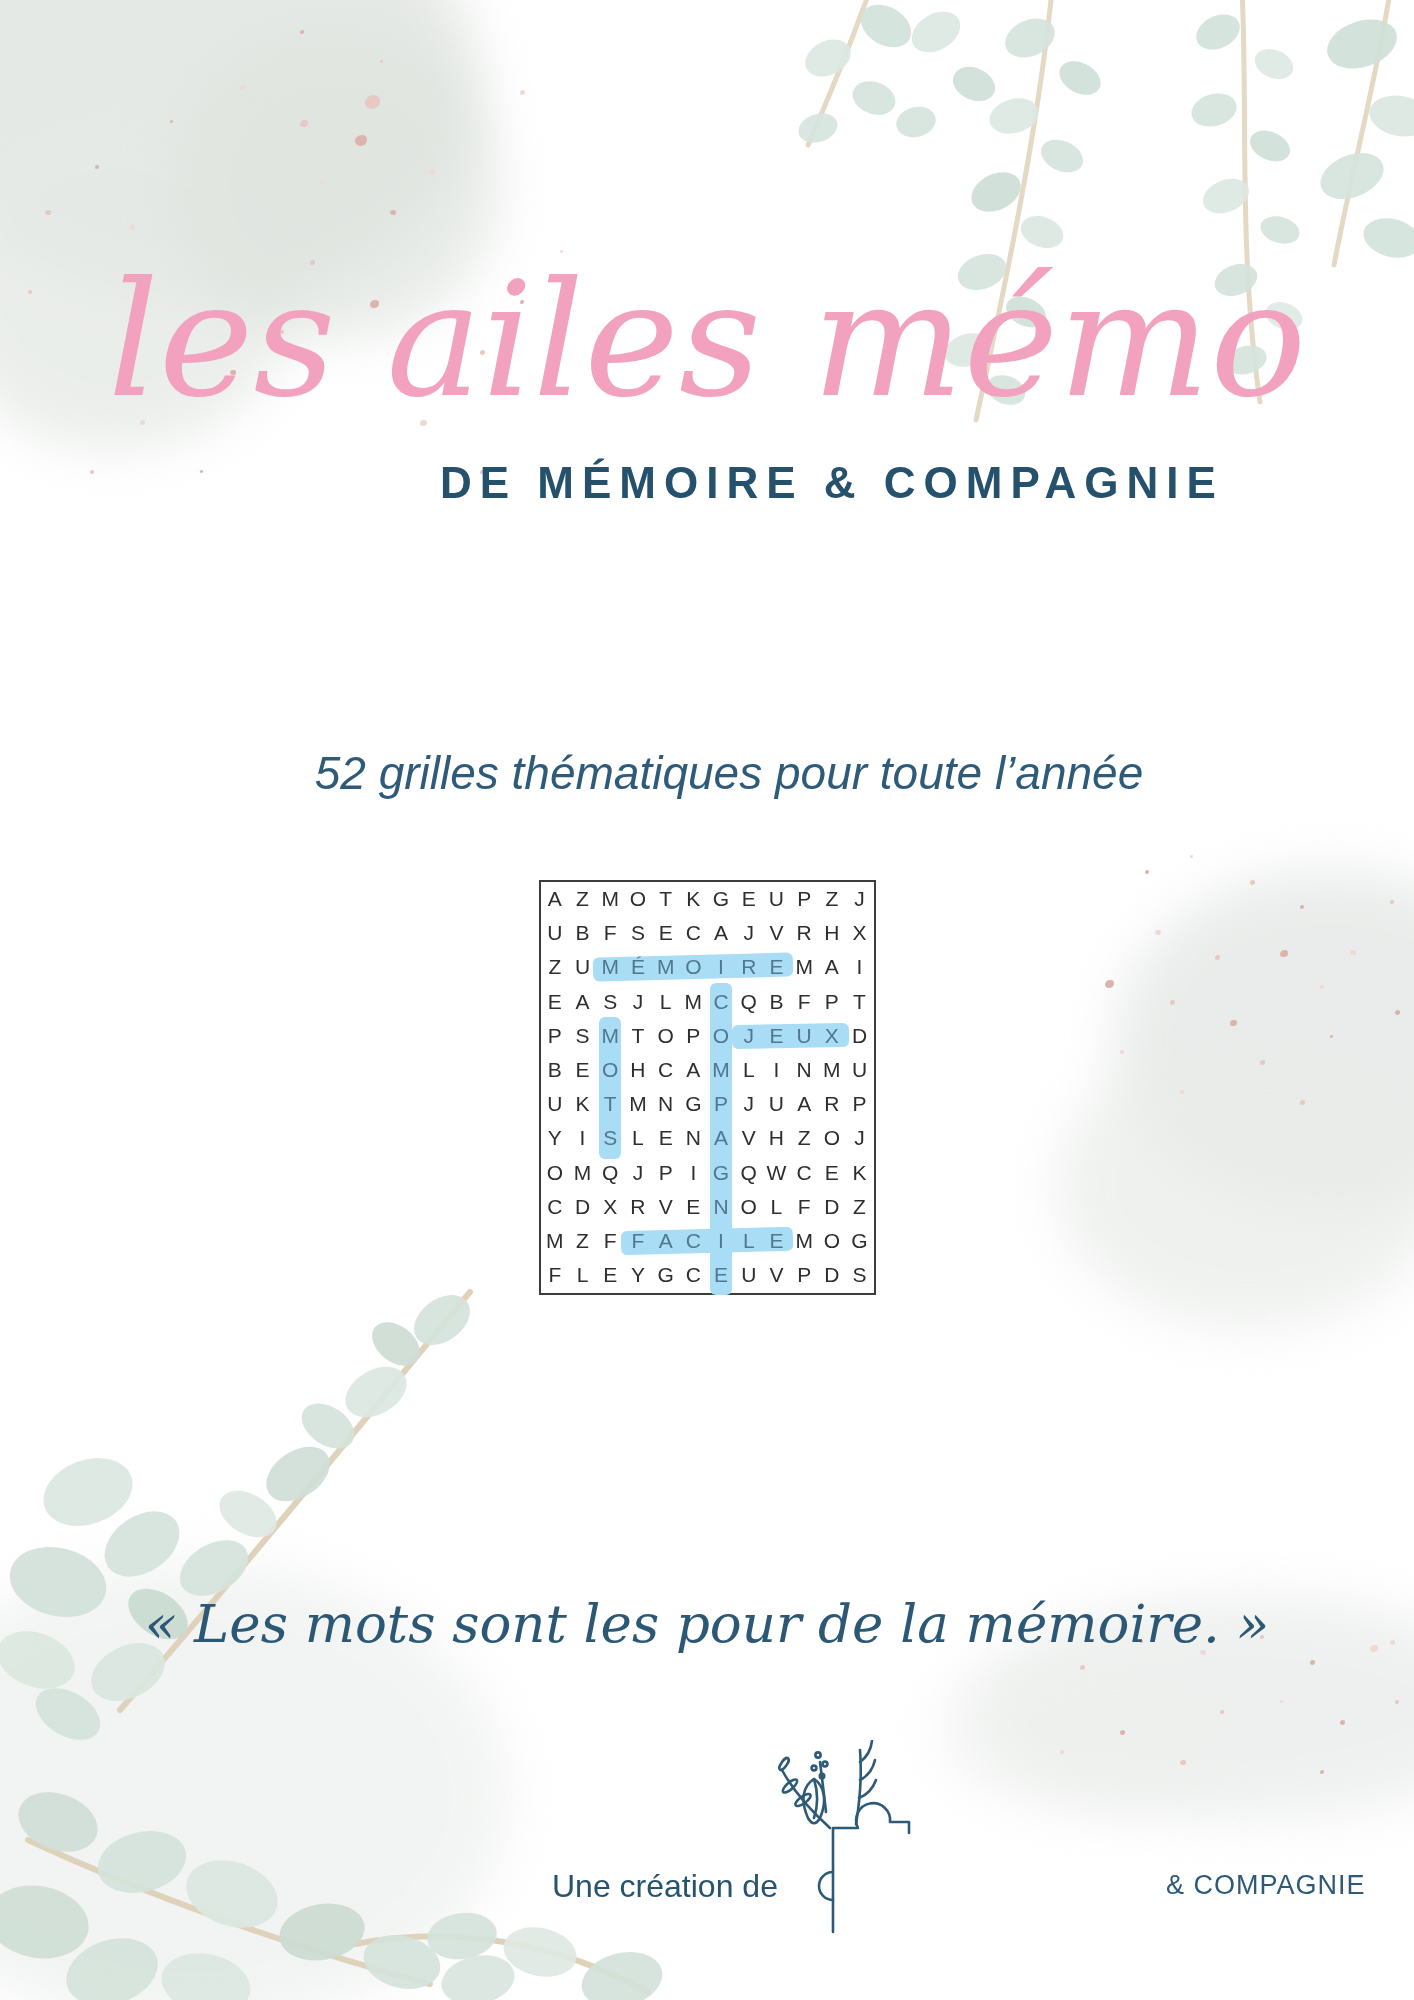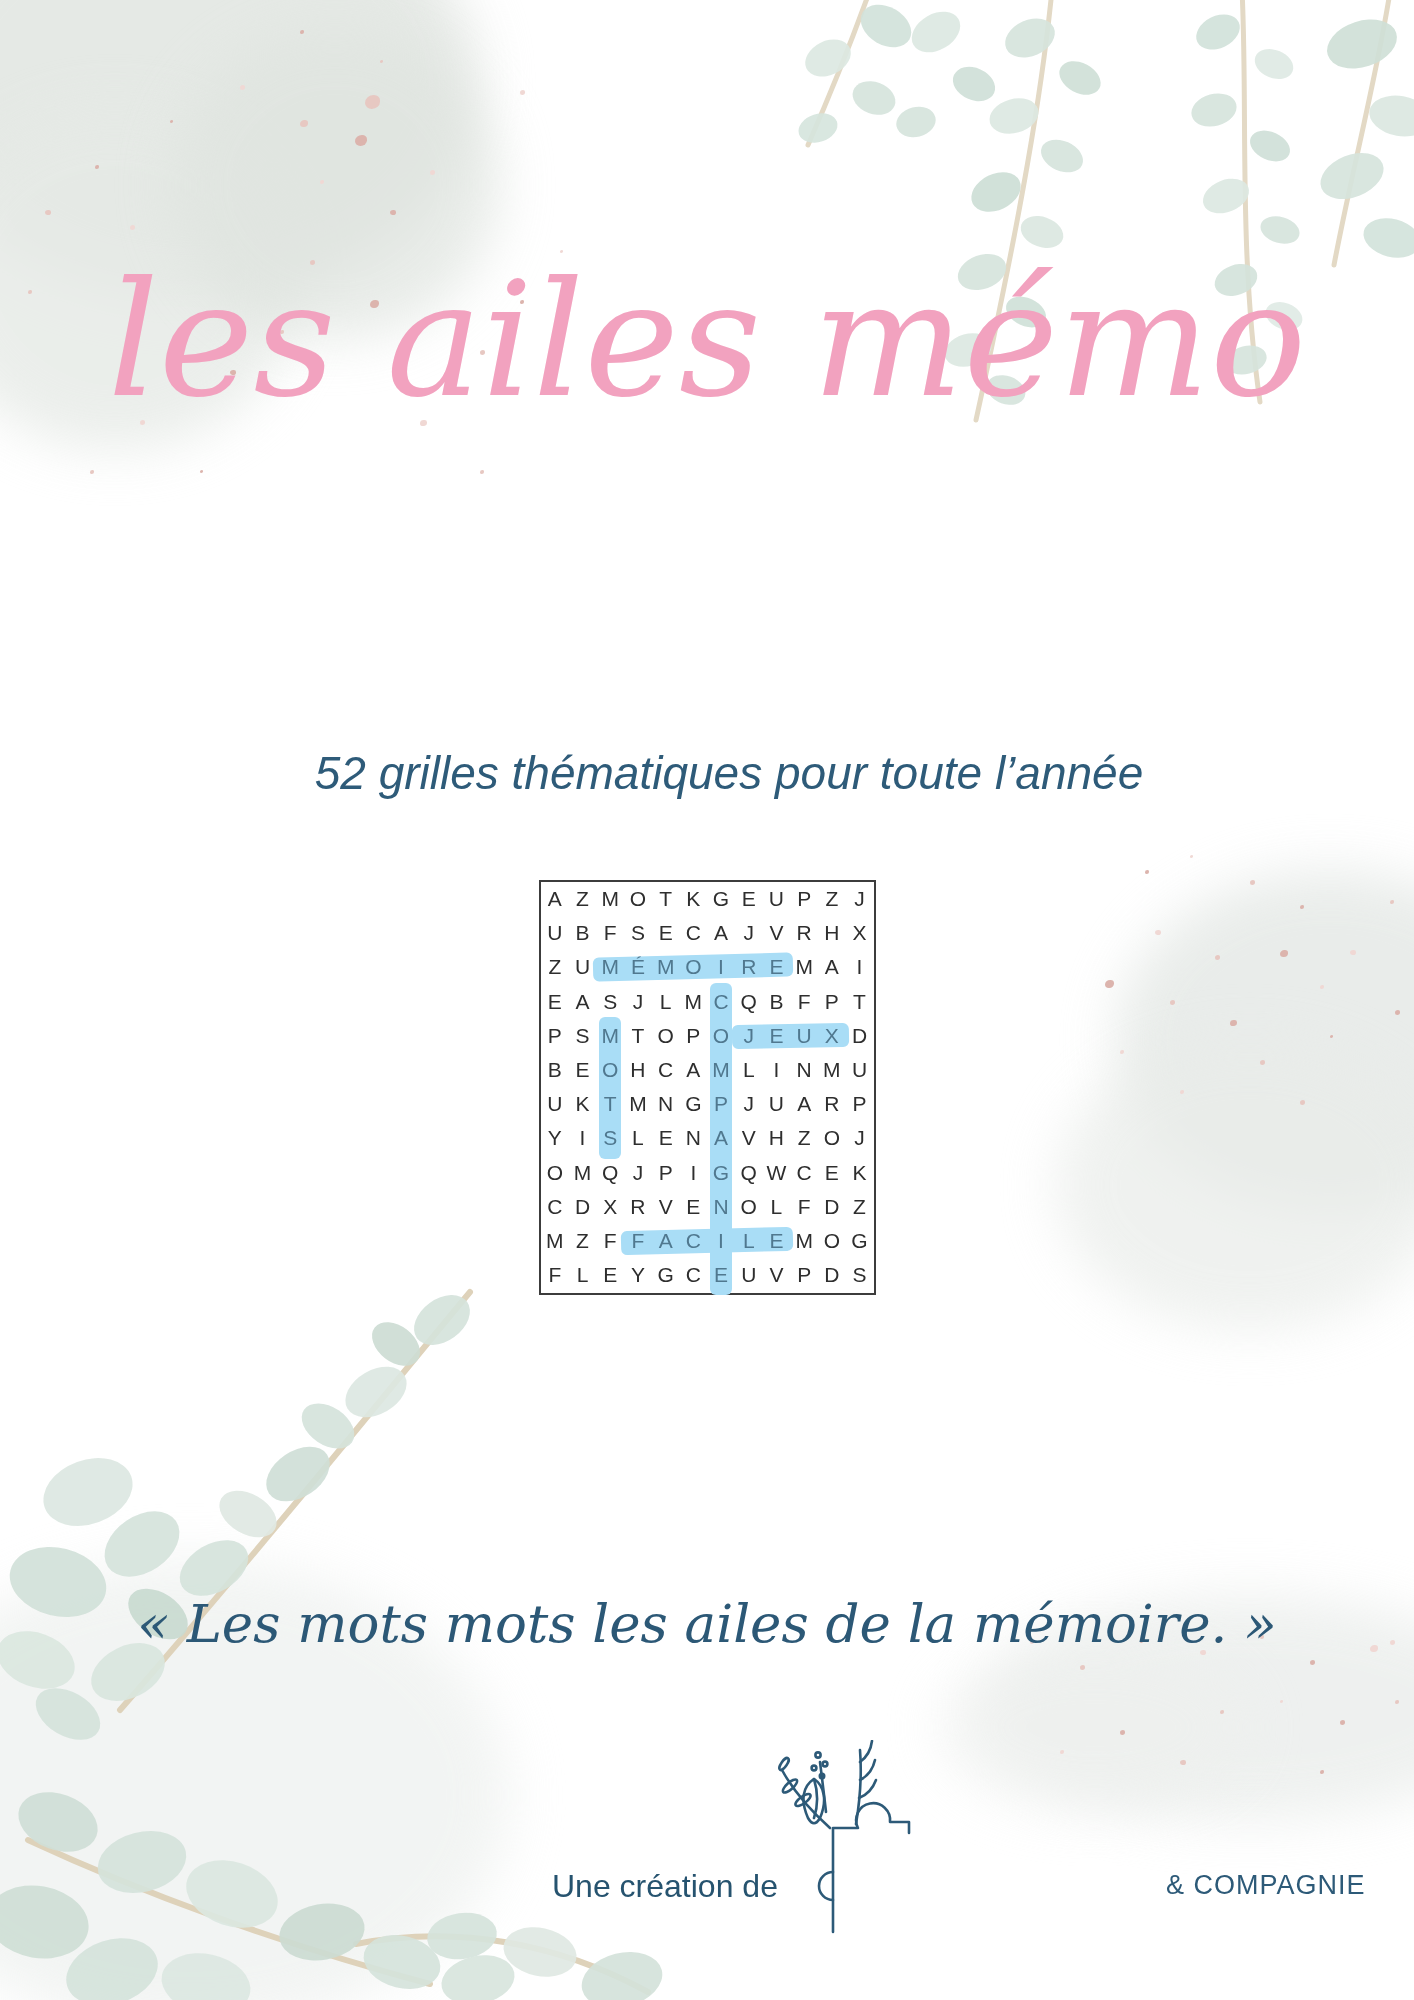--- a/index.html
+++ b/index.html
@@ -196,20 +196,21 @@
       <ellipse cx="38" cy="642" rx="51" ry="36" transform="rotate(10 38 642)" fill="#cfdfd6"></ellipse>
       <ellipse cx="112" cy="692" rx="47" ry="32" transform="rotate(-18 112 692)"></ellipse>
       <ellipse cx="206" cy="704" rx="45" ry="30" transform="rotate(12 206 704)" fill="#dde8e2"></ellipse>
       <ellipse cx="622" cy="700" rx="41" ry="27" transform="rotate(-14 622 700)" fill="#d4e2da"></ellipse>
       <ellipse cx="540" cy="672" rx="37" ry="24" transform="rotate(12 540 672)" fill="#e0e9e3"></ellipse>
       <ellipse cx="462" cy="656" rx="35" ry="23" transform="rotate(-8 462 656)"></ellipse>
     </g>
   </svg>
 
   <div class="script-title">les ailes mémo</div>
+  <div class="brand-line">DE MÉMOIRE &amp; COMPAGNIE</div>
 
   <div class="section-subtitle">52 grilles thématiques pour toute l’année</div>
 
   <div class="ws">
       <div class="band" style="left: 52.4px; top: 73.4px; width: 199.9px; height: 24px; transform: rotate(-1.5deg);"></div>
       <div class="band" style="left: 190.9px; top: 141.8px; width: 116.8px; height: 24px; transform: rotate(-1deg);"></div>
       <div class="band" style="left: 80.1px; top: 347px; width: 172.2px; height: 24px; transform: rotate(-1.5deg);"></div>
       <div class="band" style="left: 58.2px; top: 134.8px; width: 22px; height: 141.8px;"></div>
       <div class="band" style="left: 169px; top: 100.6px; width: 22px; height: 312.8px;"></div>
       <span class="cell" style="left: 0px; top: 0px;">A</span>
@@ -351,21 +352,21 @@
       <span class="cell" style="left: 110.8px; top: 376.2px;">G</span>
       <span class="cell" style="left: 138.5px; top: 376.2px;">C</span>
       <span class="cell hi" style="left: 166.2px; top: 376.2px;">E</span>
       <span class="cell" style="left: 193.9px; top: 376.2px;">U</span>
       <span class="cell" style="left: 221.6px; top: 376.2px;">V</span>
       <span class="cell" style="left: 249.3px; top: 376.2px;">P</span>
       <span class="cell" style="left: 277px; top: 376.2px;">D</span>
       <span class="cell" style="left: 304.7px; top: 376.2px;">S</span>
     </div>
 
-  <div class="quote">« Les mots mots les ailes de la mémoire. »</div>
+  <div class="quote">« Les mots sont les pour de la mémoire. »</div>
 
   <div class="footer-prefix">Une création de</div>
 
   <svg class="brand-logo" width="150" height="200" viewBox="0 0 150 200">
     <g stroke="#2d5a78" fill="none" stroke-width="2.6" stroke-linecap="round" stroke-linejoin="round">
 
       <path d="M63,192 L63,88 L88,88 A17,17 0 1,1 120,82 L139,82 L139,93"></path>
 
       <path d="M63,132 A14,14 0 1,0 63,160"></path>
 

